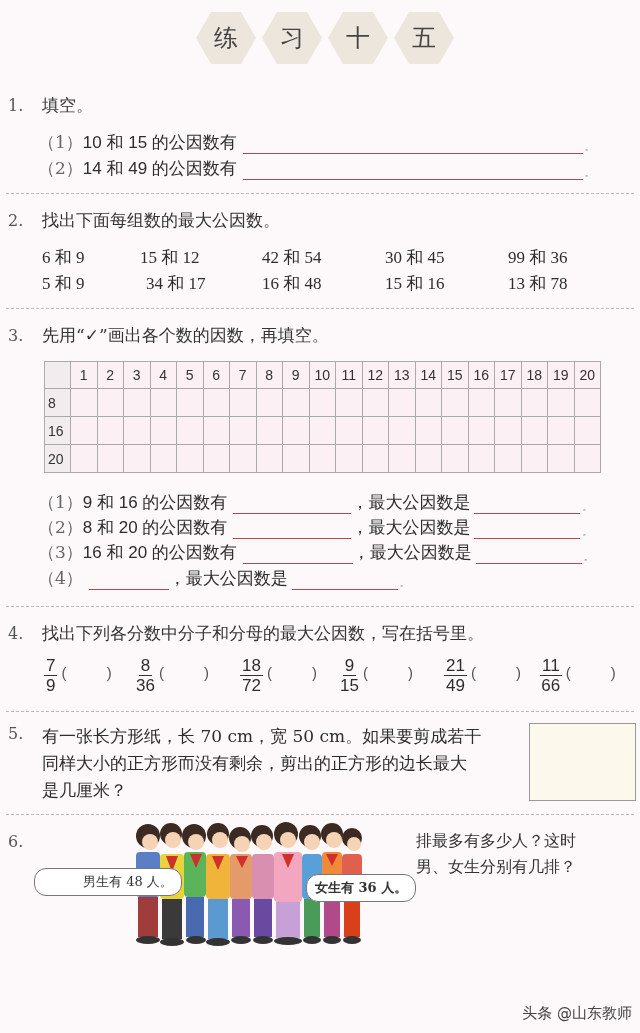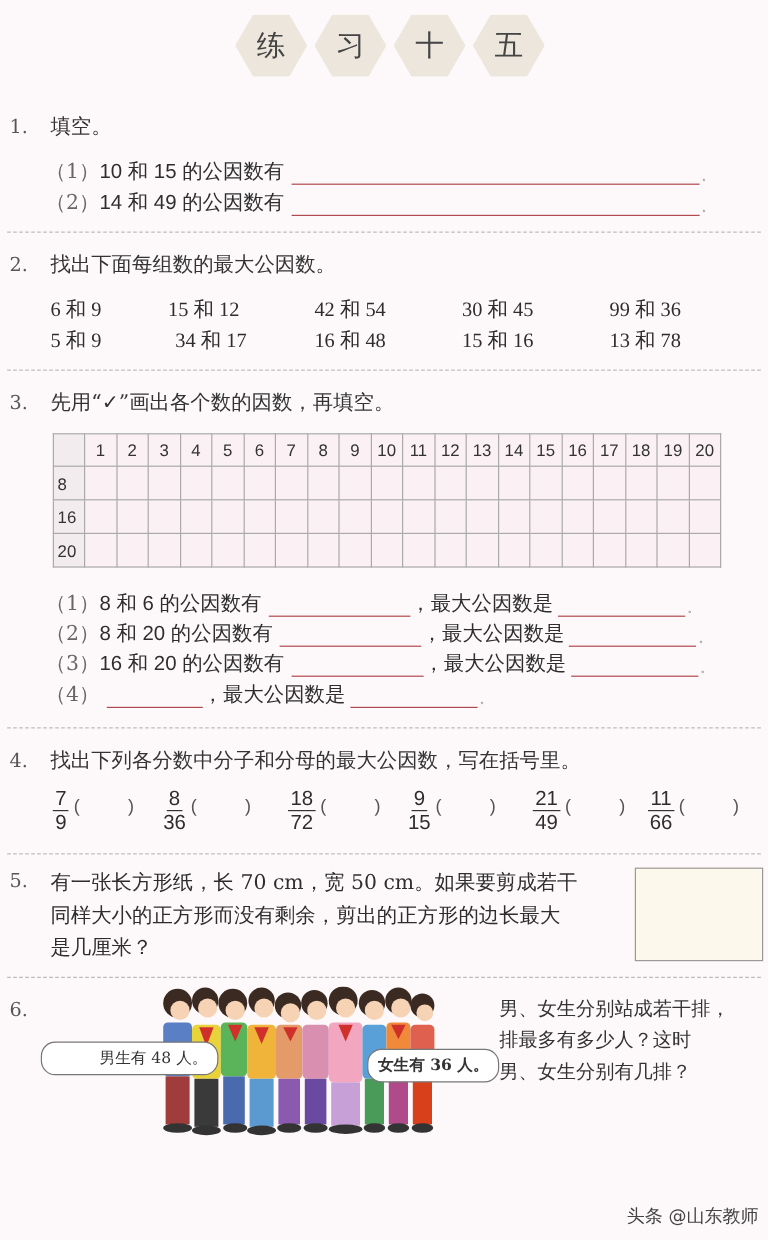--- a/index.html
+++ b/index.html
@@ -184,21 +184,21 @@
           <td></td>
           <td></td>
           <td></td>
           <td></td>
     </tr>
   </tbody>
     </table>
 
   <div class="row" style="left:38px; top:491px;">
     <span class="paren">（1）</span>
-    <span class="sans">8 和 6 的公因数有</span>
+    <span class="sans">9 和 16 的公因数有</span>
     <span class="fill-line" style="width:118px; margin-left:6px; height:18px;"></span>
     <span>，最大公因数是</span>
     <span class="fill-line" style="width:106px; margin-left:4px; height:18px;"></span>
     <span class="period">。</span>
   </div>
   <div class="row" style="left:38px; top:516px;">
     <span class="paren">（2）</span>
     <span class="sans">8 和 20 的公因数有</span>
     <span class="fill-line" style="width:118px; margin-left:6px; height:18px;"></span>
     <span>，最大公因数是</span>
@@ -355,19 +355,18 @@
         <ellipse cx="186" cy="118" rx="9" ry="4"></ellipse>
         <ellipse cx="206" cy="118" rx="9" ry="4"></ellipse>
       <ellipse cx="226" cy="118" rx="9" ry="4"></ellipse>
     </g>
   </svg>
 
   <div class="bubble" style="left:34px; top:868px;padding-left:48px;">男生有 48 人。</div>
   <div class="bubble" style="left:306px; top:874px;font-weight:bold;">女生有 36 人。</div>
 
   <div class="q6text">
-    <div>男、女生分别站成若干排，</div>
     <div>排最多有多少人？这时</div>
     <div>男、女生分别有几排？</div>
   </div>
 </div>
 
 <div class="watermark">头条 @山东教师</div>
 
 </body></html>

